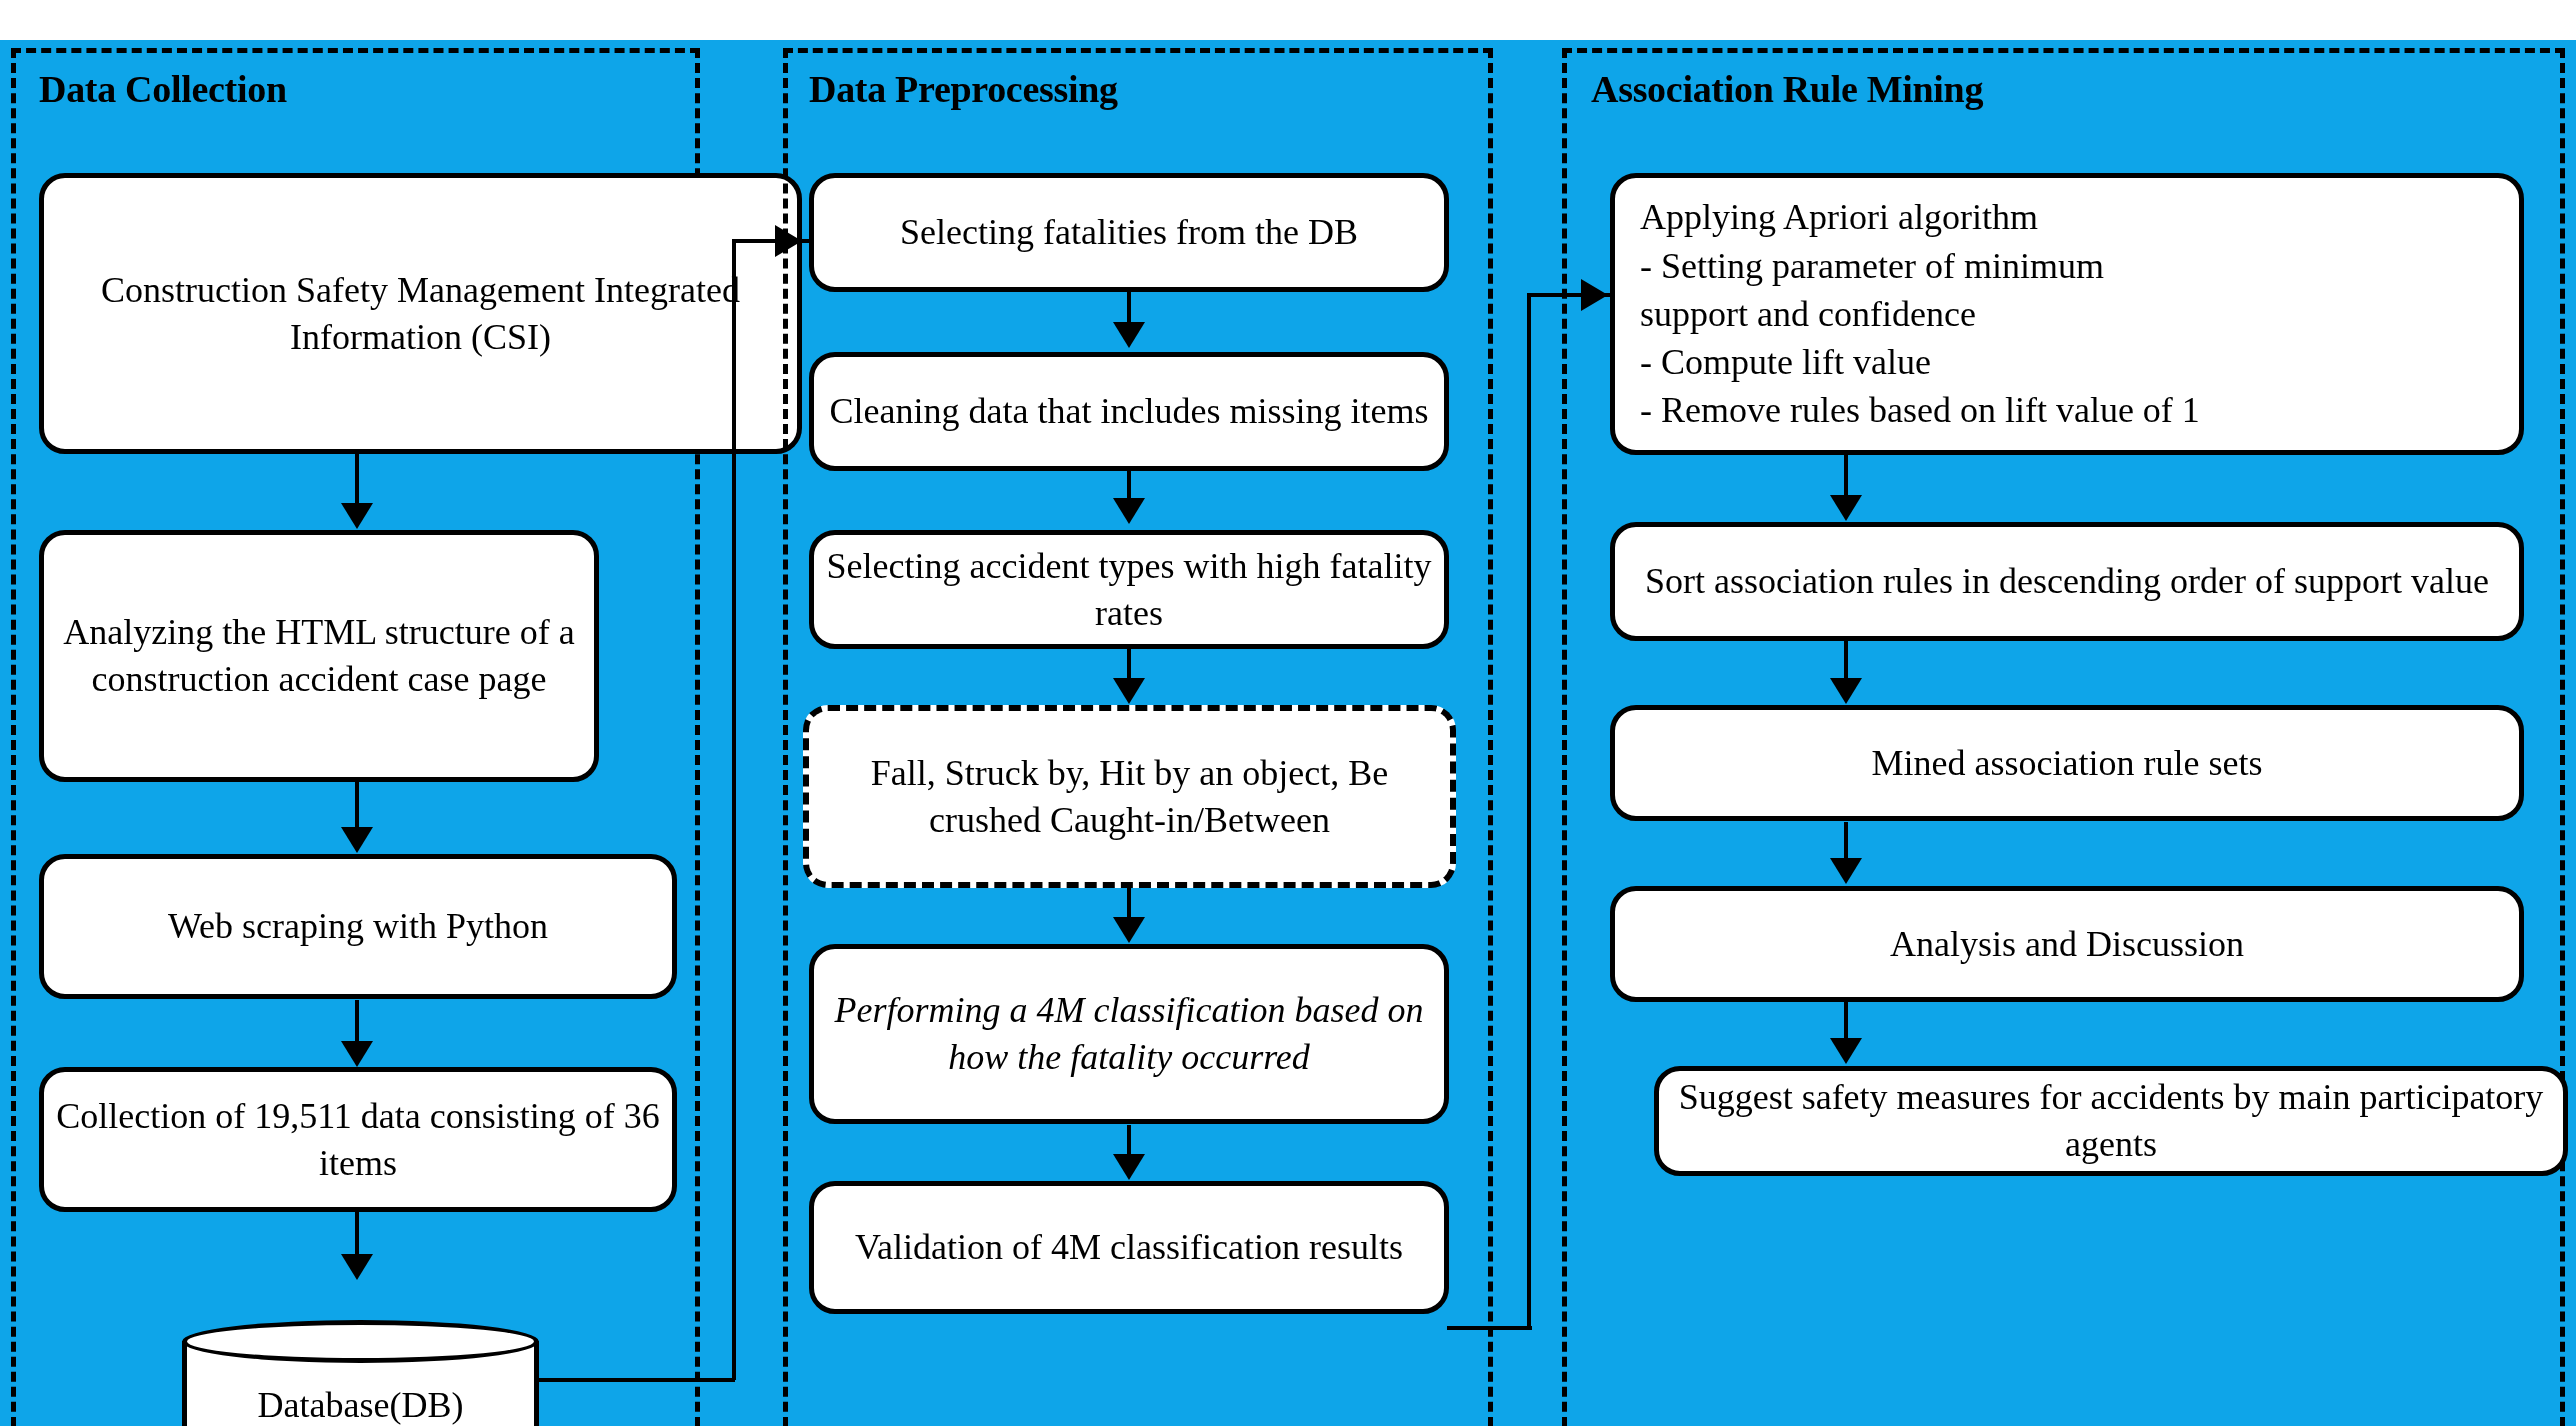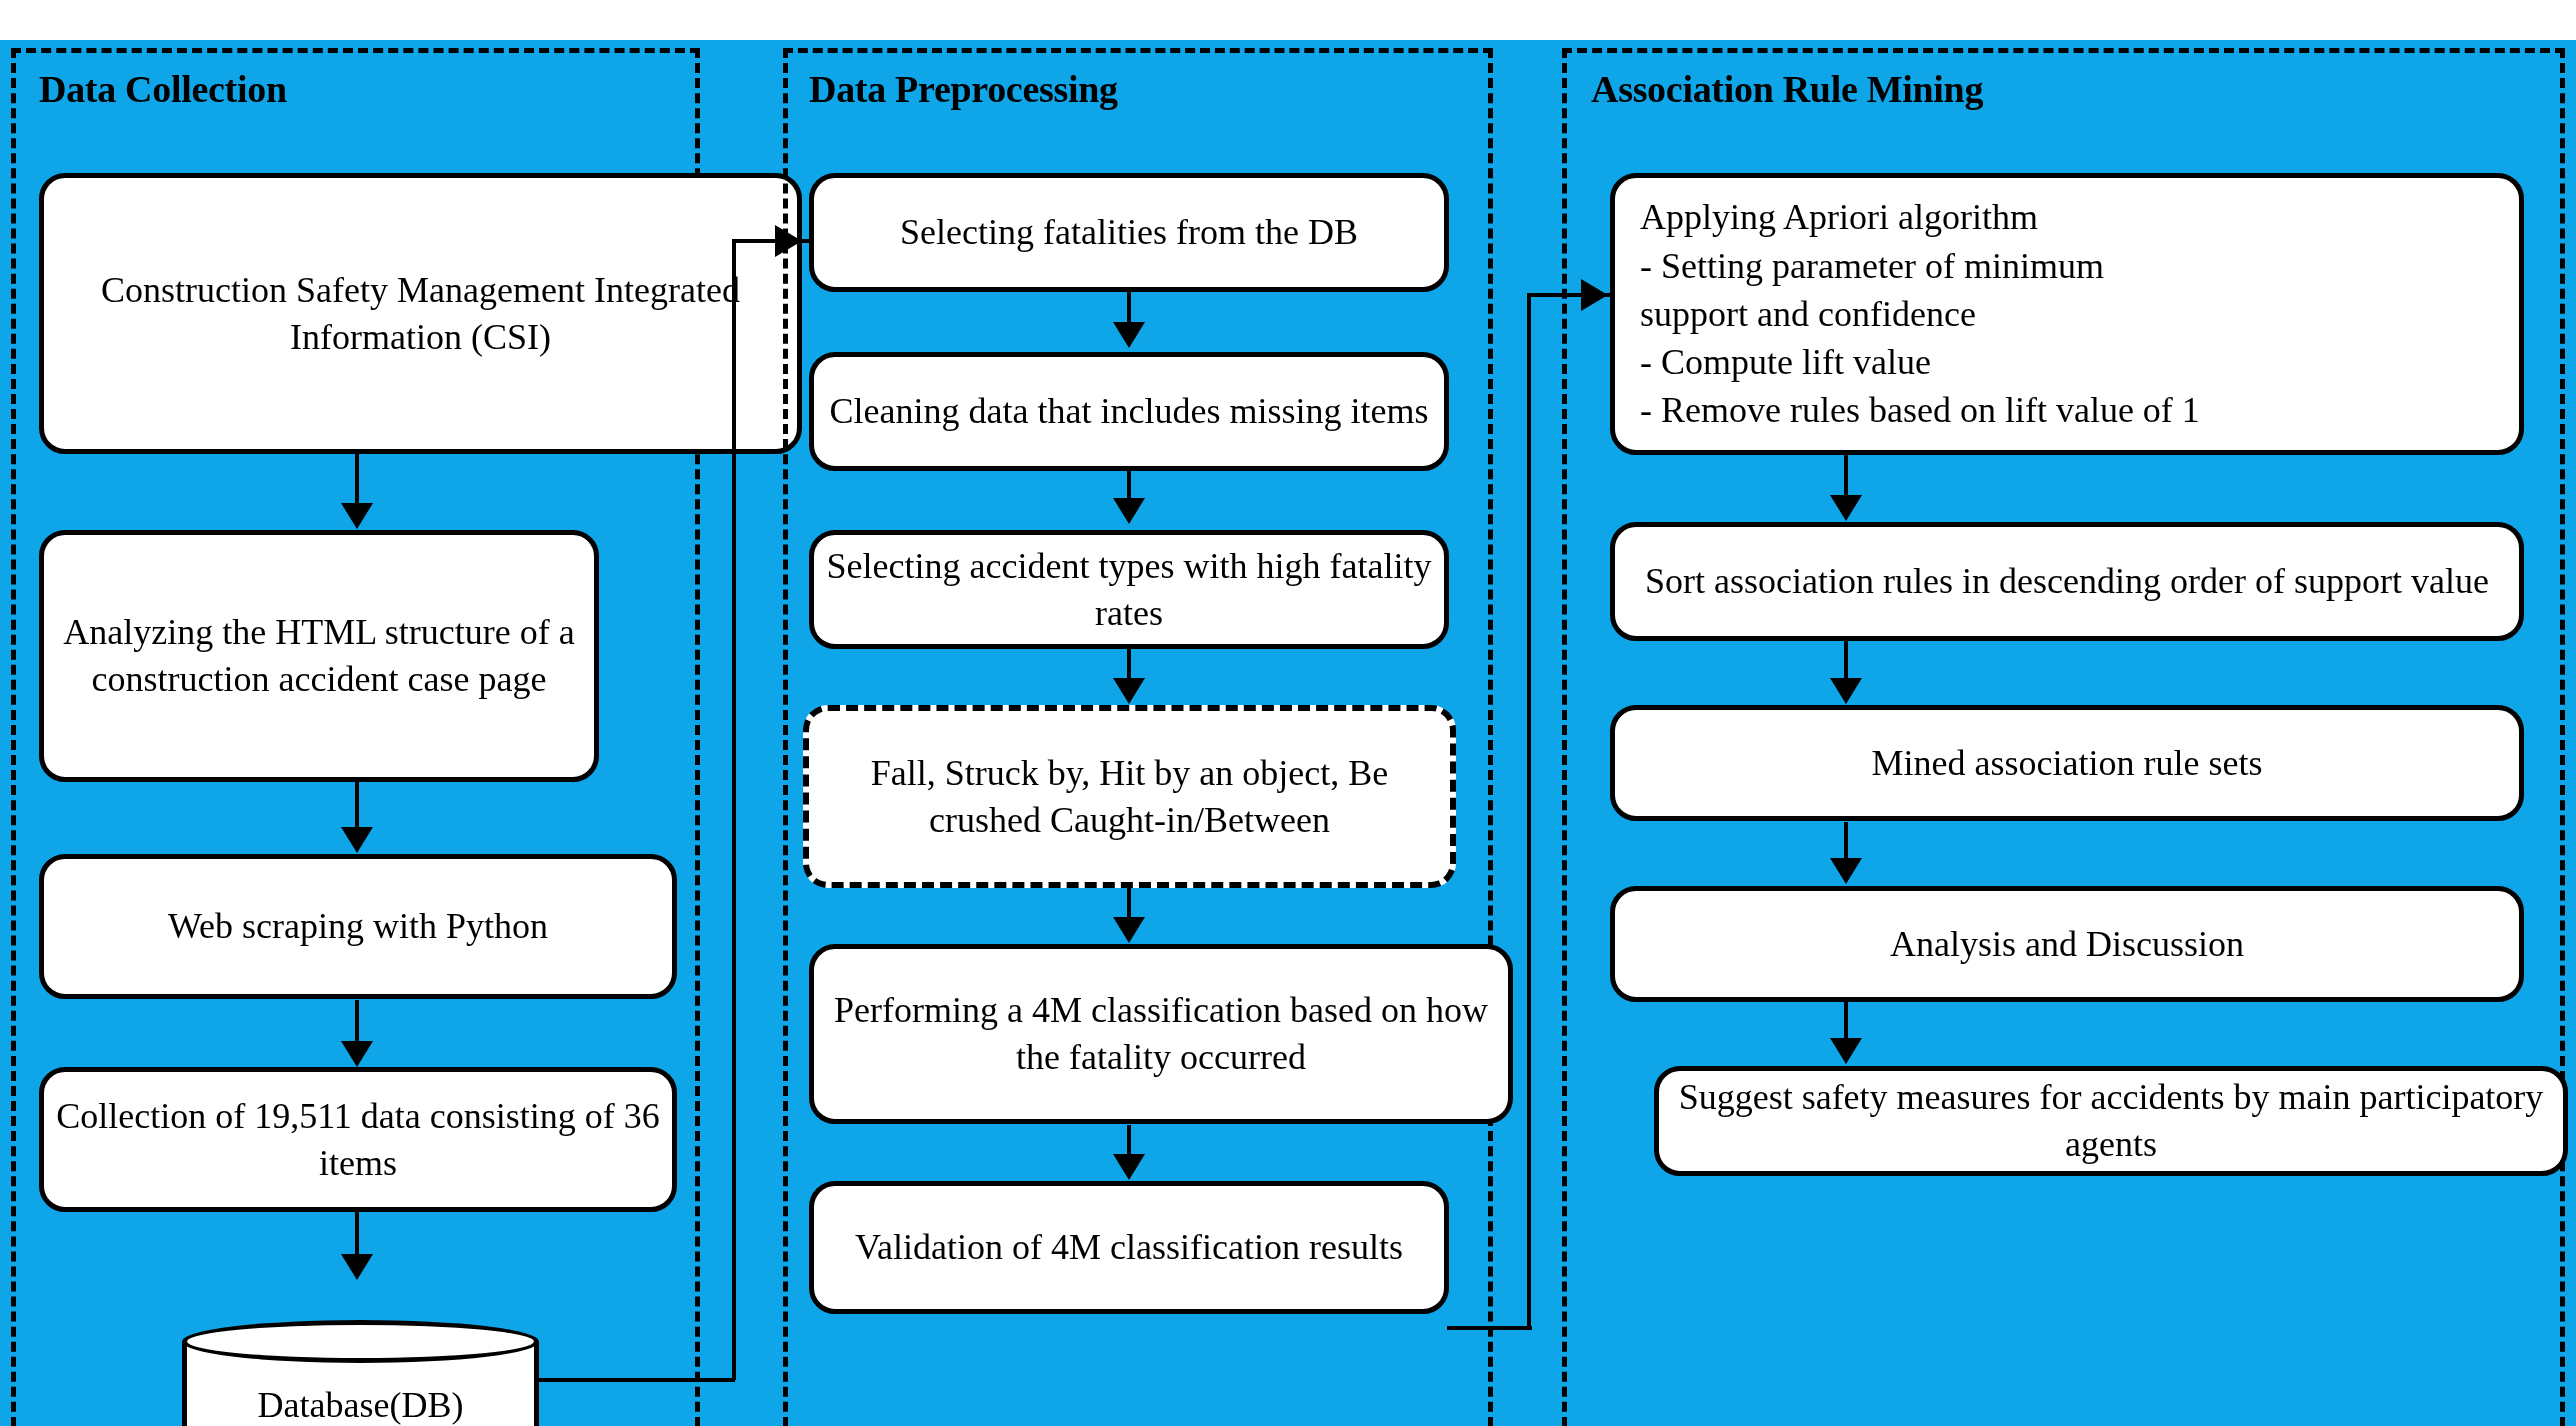--- a/index.html
+++ b/index.html
@@ -178,21 +178,21 @@
   <div class="vline" style="left:1127px;top:609px;height:35px;"></div>
   <div class="arrow-down" style="left:1113px;top:638px;"></div>
 
   <div class="node dashed" style="left:803px;top:665px;width:653px;height:183px;">
     <span class="txt">Fall, Struck by, Hit by an object, Be crushed Caught-in/Between</span>
   </div>
 
   <div class="vline" style="left:1127px;top:848px;height:36px;"></div>
   <div class="arrow-down" style="left:1113px;top:877px;"></div>
 
-  <div class="node" style="left:809px;top:904px;width:704px;height:180px;">
+  <div class="node" style="left:809px;top:904px;width:640px;height:180px;font-style:italic;">
     <span class="txt">Performing a 4M classification based on how the fatality occurred</span>
   </div>
 
   <div class="vline" style="left:1127px;top:1085px;height:36px;"></div>
   <div class="arrow-down" style="left:1113px;top:1114px;"></div>
 
   <div class="node" style="left:809px;top:1141px;width:640px;height:133px;">
     <span class="txt">Validation of 4M classification results</span>
   </div>
 

